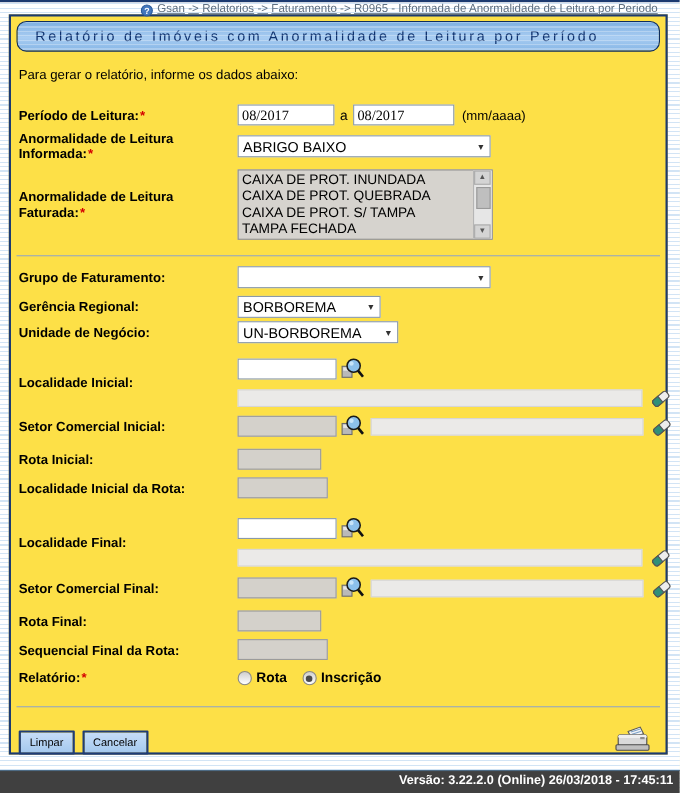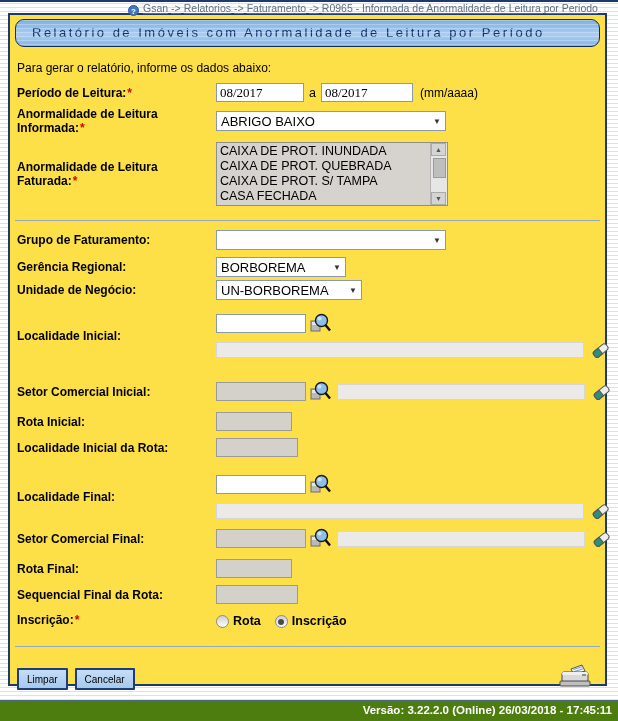--- a/index.html
+++ b/index.html
@@ -52,21 +52,21 @@
   .radio.checked::after{content:"";position:absolute;left:2.5px;top:2.5px;width:6px;height:6px;border-radius:50%;background:#4a4a4a}
   .radio-lbl{font-size:12.5px;font-weight:bold;color:#000;margin-right:14px}
 
   .divider{height:1px;background:#97a9bd;margin:14px 5px 0 5px}
 
   .btnrow{display:flex;align-items:flex-end;margin:11px 12px 0 7px}
   .btn{height:22px;background:linear-gradient(#c6ddf7,#a5c9ee);border:2px solid #1e3c78;border-radius:1px;
     font-size:10px;font-family:"Liberation Sans",sans-serif;color:#000;padding:0 8px;margin-right:7px;cursor:pointer}
   .printer{margin-left:auto;cursor:pointer}
 
-  .footer{position:absolute;left:0;bottom:0;width:618px;height:21px;box-sizing:border-box;background:#4d7c0f;
+  .footer{position:absolute;left:0;bottom:0;width:618px;height:21px;box-sizing:border-box;background:#404040;
     border-top:1px solid #4e6b84;text-align:right;color:#fff;font-size:11.5px;font-weight:bold;line-height:19px;padding-right:6px}
 
   .mag{margin-left:3px;flex:none;cursor:pointer}
   .eraser{margin-left:7px;flex:none;cursor:pointer}
   .stack{display:block}
   .stack .sub{display:flex;align-items:center}
   .mt4{margin-top:4px}
 </style>
 </head>
 <body>
@@ -78,21 +78,21 @@
 </div>
 
 <div class="panel">
 
   <div class="titlebar">
     <span>Relatório de Imóveis com Anormalidade de Leitura por Período</span>
   </div>
 
   <div class="intro">Para gerar o relatório, informe os dados abaixo:</div>
 
-  <div class="row" style="margin-top:8px">
+  <div class="row" style="margin-top:20px">
     <div class="lbl"><span>Período de Leitura:</span><span class="req">*</span></div>
     <div class="fld">
       <input class="txt" type="text" value="08/2017" style="">
       <span style="font-size:12.5px;margin:0 5px">a</span>
       <input class="txt" type="text" style="width: 84px;" value="08/2017">
       <span style="font-size:12px;margin-left:7px">(mm/aaaa)</span>
     </div>
   </div>
 
   <div class="row" style="margin-top:5px">
@@ -106,21 +106,21 @@
   </div>
 
   <div class="row" style="margin-top:7px">
     <div class="lbl"><span>Anormalidade de Leitura Faturada:</span><span class="req">*</span></div>
     <div class="fld">
       <div class="listbox">
         <div class="lb-items">
           <div>CAIXA DE PROT. INUNDADA</div>
           <div>CAIXA DE PROT. QUEBRADA</div>
           <div>CAIXA DE PROT. S/ TAMPA</div>
-          <div>CASA FECHADA</div>
+          <div>TAMPA FECHADA</div>
         </div>
         <div class="lb-scroll">
           <div class="sb-btn">▲</div>
           <div class="sb-thumb"></div>
           <div class="sb-fill"></div>
           <div class="sb-btn">▼</div>
         </div>
       </div>
     </div>
   </div>
@@ -175,21 +175,21 @@
         <svg class="eraser" width="21" height="21" viewBox="0 0 21 21">
             <g transform="rotate(-40 10 12)">
               <rect x="2" y="8" width="16" height="7" rx="2.5" fill="#ededed" stroke="#555"></rect>
               <path d="M4.5 8 h5 v7 h-5 a2.5 2.5 0 0 1 -2.5 -2.5 v-2 a2.5 2.5 0 0 1 2.5 -2.5 z" fill="#2f8f78" stroke="#555"></path>
             </g>
           </svg>
       </div>
     </div>
   </div>
 
-  <div class="row" style="margin-top:20px">
+  <div class="row" style="margin-top:4px">
     <div class="lbl"><span>Setor Comercial Inicial:</span></div>
     <div class="fld">
       <input class="txt dis" type="text" style="width: 82px;" disabled="" value="">
       <svg class="mag" width="23" height="23" viewBox="0 0 23 23">
           <rect x="2" y="9" width="9" height="10" fill="#b9b9b9" stroke="#6c6c6c"></rect>
           <rect x="3" y="10" width="7" height="3" fill="#e6e6e6"></rect>
           <circle cx="12.5" cy="8.5" r="6" fill="#8cc0ea" stroke="#1a1a1a" stroke-width="1.4"></circle>
           <circle cx="10.5" cy="6.5" r="2" fill="#c8e4f8"></circle>
           <line x1="16.5" y1="13" x2="21" y2="18.5" stroke="#111" stroke-width="2.4"></line>
         </svg>
@@ -271,21 +271,21 @@
   </div>
 
   <div class="row" style="margin-top:7px">
     <div class="lbl"><span>Sequencial Final da Rota:</span></div>
     <div class="fld">
       <input class="txt dis" type="text" style="width: 74px;" disabled="" value="">
     </div>
   </div>
 
   <div class="row" style="margin-top:7px">
-    <div class="lbl"><span>Inscrição:</span><span class="req">*</span></div>
+    <div class="lbl"><span>Relatório:</span><span class="req">*</span></div>
     <div class="fld">
       <span><span class="radio"></span><span class="radio-lbl">Rota</span></span>
       <span><span class="radio checked"></span><span class="radio-lbl">Inscrição</span></span>
     </div>
   </div>
 
   <div class="divider" style="margin-top:17px"></div>
 
   <div class="btnrow">
     <button class="btn">Limpar</button>

